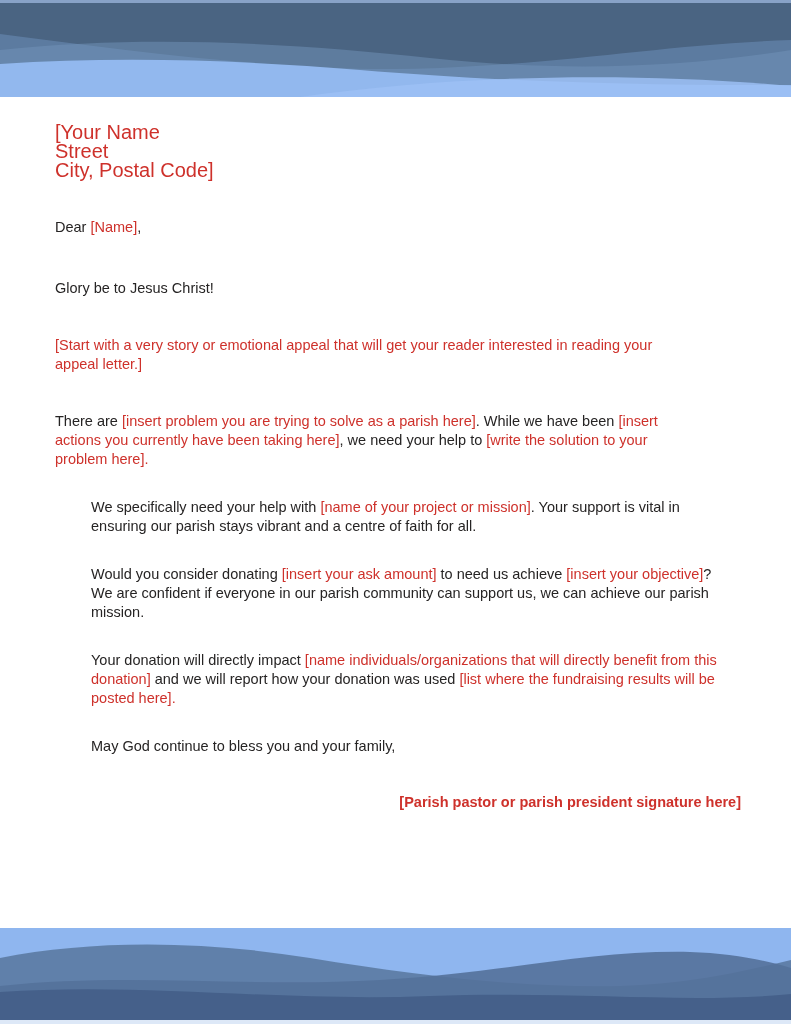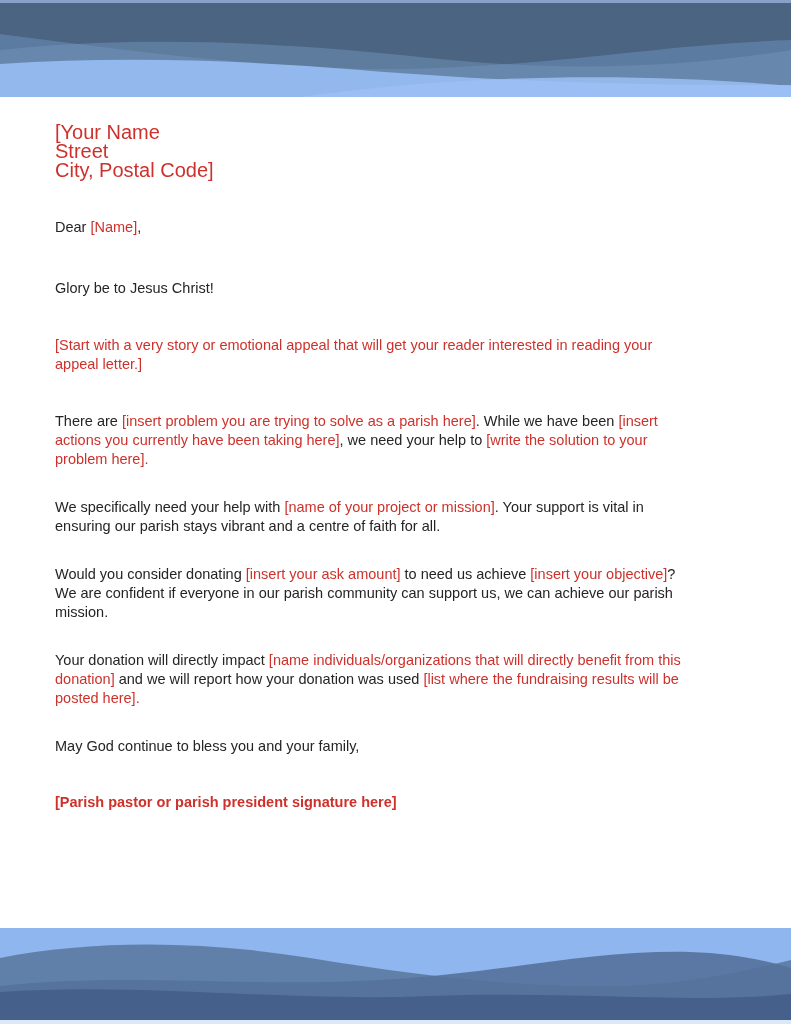--- a/index.html
+++ b/index.html
@@ -24,28 +24,28 @@
     font-size:14.5px;
     line-height:19px;
     color:var(--body_text,#262424);
     white-space:pre-wrap;
   }
   .addr-line {
     font-size:20px;
     line-height:19px;
     color:var(--placeholder_red,#CE312B);
   }
-  .seg-red { color:var(--placeholder_red,#CE312B); }
+  .seg-red { color:var(--placeholder_red,#CE312B);text-align:right; }
   .seg-black { color:var(--body_text,#262424); }
 
   .mt26 { margin-top:26px; }
   .mt38 { margin-top:38px; }
   .mt30 { margin-top:42px; }
   .mt34 { margin-top:38px; }
-  .mt29 { margin-top:29px; }
+  .mt29 { margin-top:29px;margin-left:36px; }
   .mt37 { margin-top:37px;font-weight:bold; }
 </style>
 </head>
 <body>
 
 <div class="page-header">
   <svg width="791" height="97" viewBox="0 0 791 97" preserveAspectRatio="none">
     <rect width="791" height="97" style="fill:var(--header_navy,#4A6482)"></rect>
     <path d="M0,34 C140,52 300,74 440,68 C580,62 670,44 791,40 L791,97 L0,97 Z" style="fill:var(--wave_slate,#5E7DA3)" opacity="0.9"></path>
     <path d="M0,50 C150,34 300,44 430,58 C560,72 680,68 791,50 L791,97 L0,97 Z" style="fill:var(--wave_light_slate,#7293B9)" opacity="0.5"></path>

